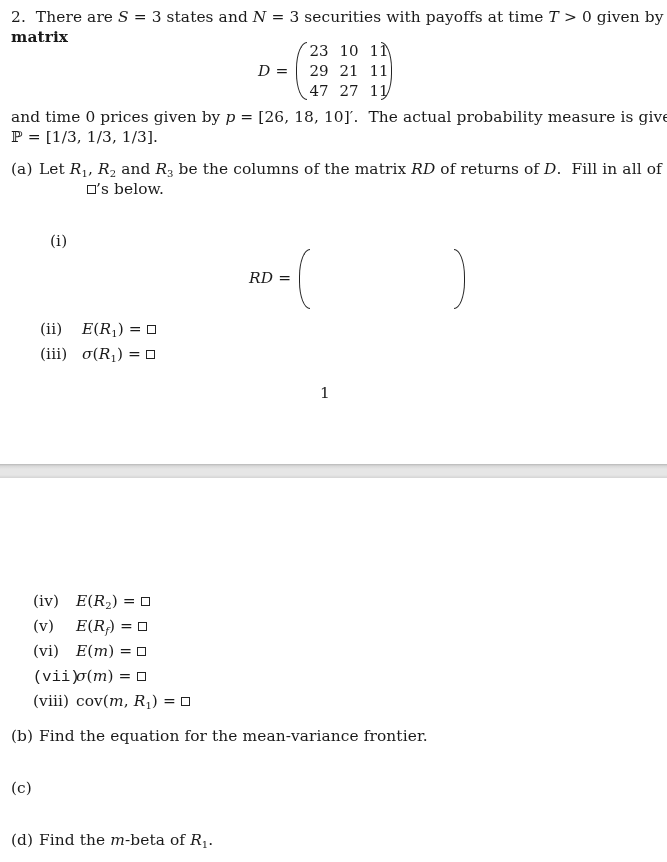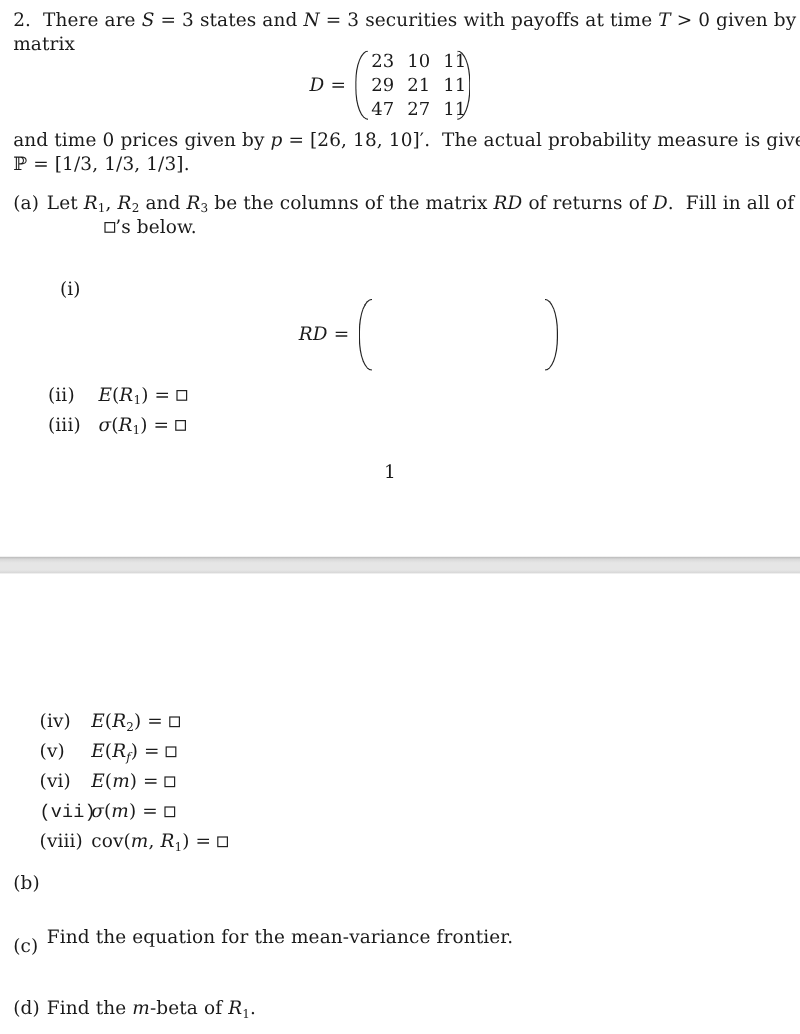--- a/index.html
+++ b/index.html
@@ -33,21 +33,21 @@
     .mgrid { position: absolute; display: grid; }
     .mgrid span { text-align: center; }
     .label-num { display: inline-block; text-align: left; }
   </style>
 </head>
 <body>
 
 <div class="page page1">
 
   <div class="abs line" style="left:11px; top:8px;">2.&nbsp; There are <i>S</i> = 3 states and <i>N</i> = 3 securities with payoffs at time <i>T</i> &gt; 0 given by the</div>
-  <div class="abs line" style="left:11px; top:28px;">matrix</div>
+  <div class="abs line" style="left:11px; top:28px;font-weight:bold;">matrix</div>
 
   <div class="abs line" style="left:258px; top:62px;"><i>D</i> =</div>
   <div class="matrix" style="left:296px; top:42px; width:96px; height:58px;">
     <div class="paren left"></div>
     <div class="paren right"></div>
     <div class="mgrid" style="left:10px; top:0; grid-template-columns: 26px 34px 26px; row-gap: 1px; line-height:19px;">
       <span>23</span>
       <span>10</span>
       <span>11</span>
       <span>29</span>
@@ -97,19 +97,19 @@
     <span class="label-num" style="width:33px;">(vi)</span>&nbsp; <i>E</i>(<i>m</i>) = <span class="box"></span>
   </div>
   <div class="abs line" style="left:33px; top:189px;">
     <span class="label-num" style="width:33px;font-family:Liberation Mono, monospace;">(vii)</span>&nbsp; <i>σ</i>(<i>m</i>) = <span class="box"></span>
   </div>
   <div class="abs line" style="left:33px; top:214px;">
     <span class="label-num" style="width:33px;">(viii)</span>&nbsp; cov(<i>m</i>, <i>R</i><sub>1</sub>) = <span class="box"></span>
   </div>
 
   <div class="abs line" style="left:11px; top:249px;">(b)</div>
-  <div class="abs line" style="left:39px; top:249px;margin-top:45px;">Find the equation for the mean-variance frontier.</div>
+  <div class="abs line" style="left:39px; top:249px;">Find the equation for the mean-variance frontier.</div>
 
   <div class="abs line" style="left:11px; top:301px;">(c)</div>
 
   <div class="abs line" style="left:11px; top:353px;">(d)</div>
   <div class="abs line" style="left:39px; top:353px;">Find the <i>m</i>-beta of <i>R</i><sub>1</sub>.</div>
 </div>
 
 </body></html>

